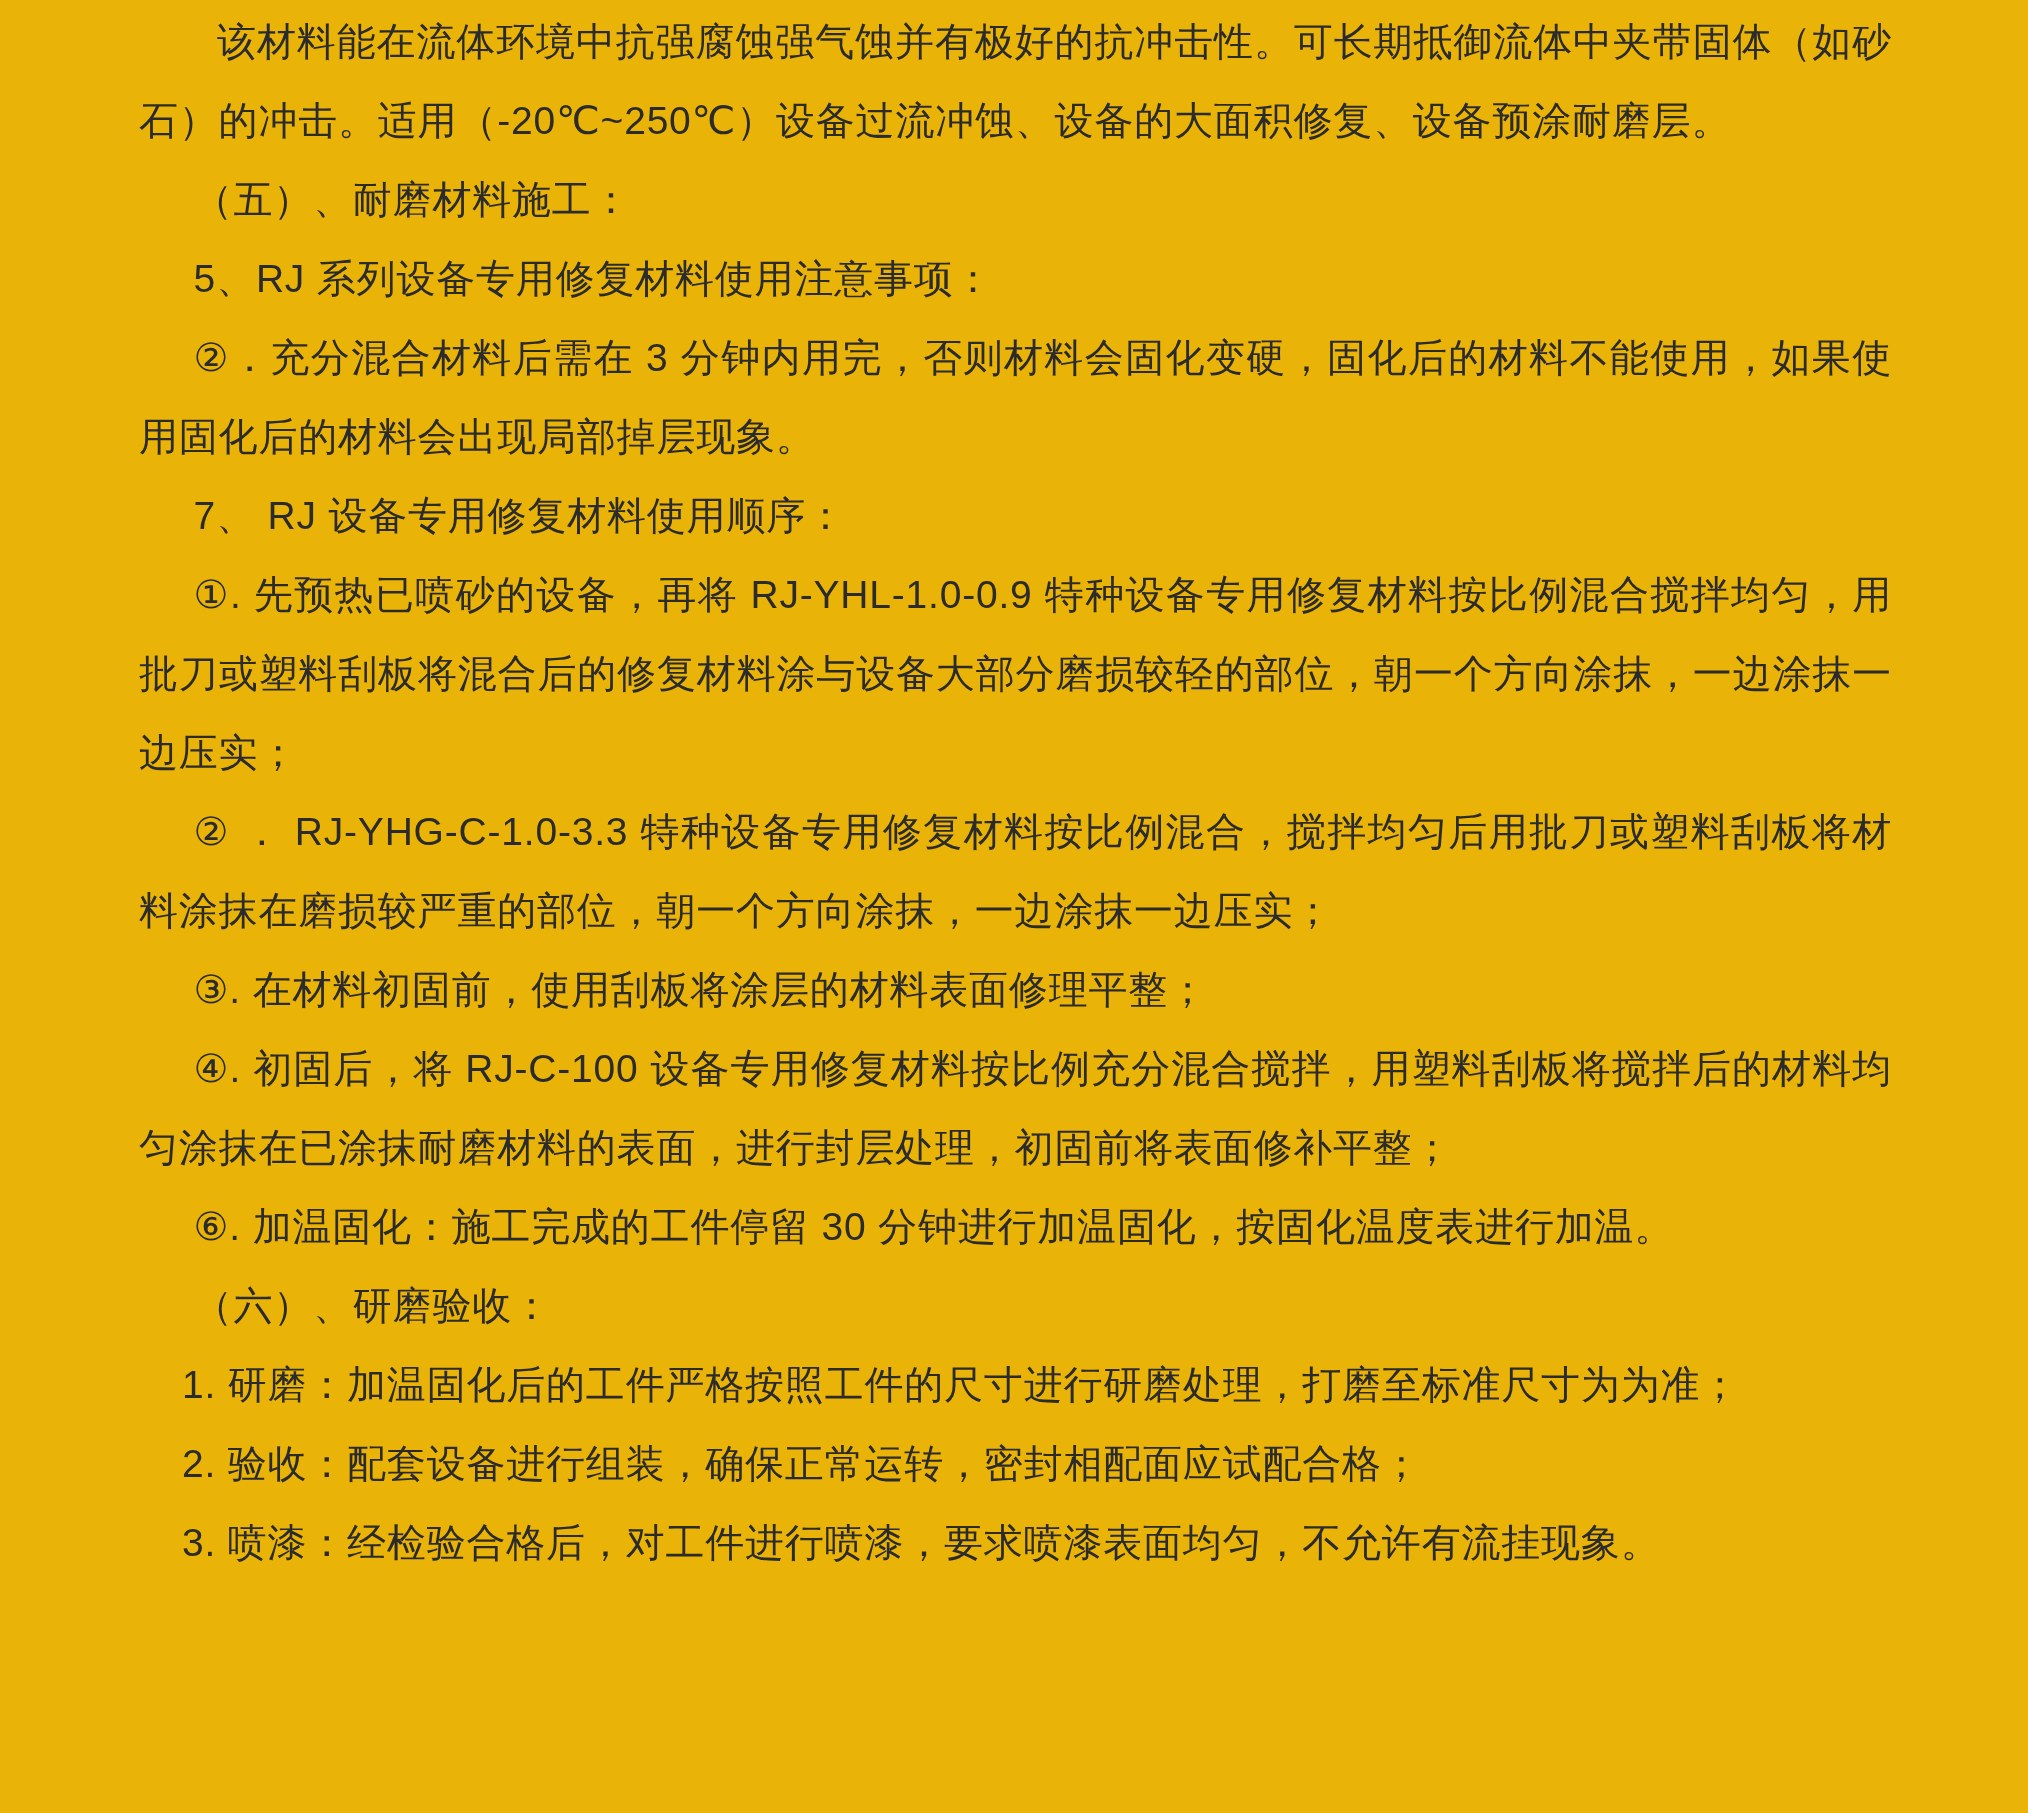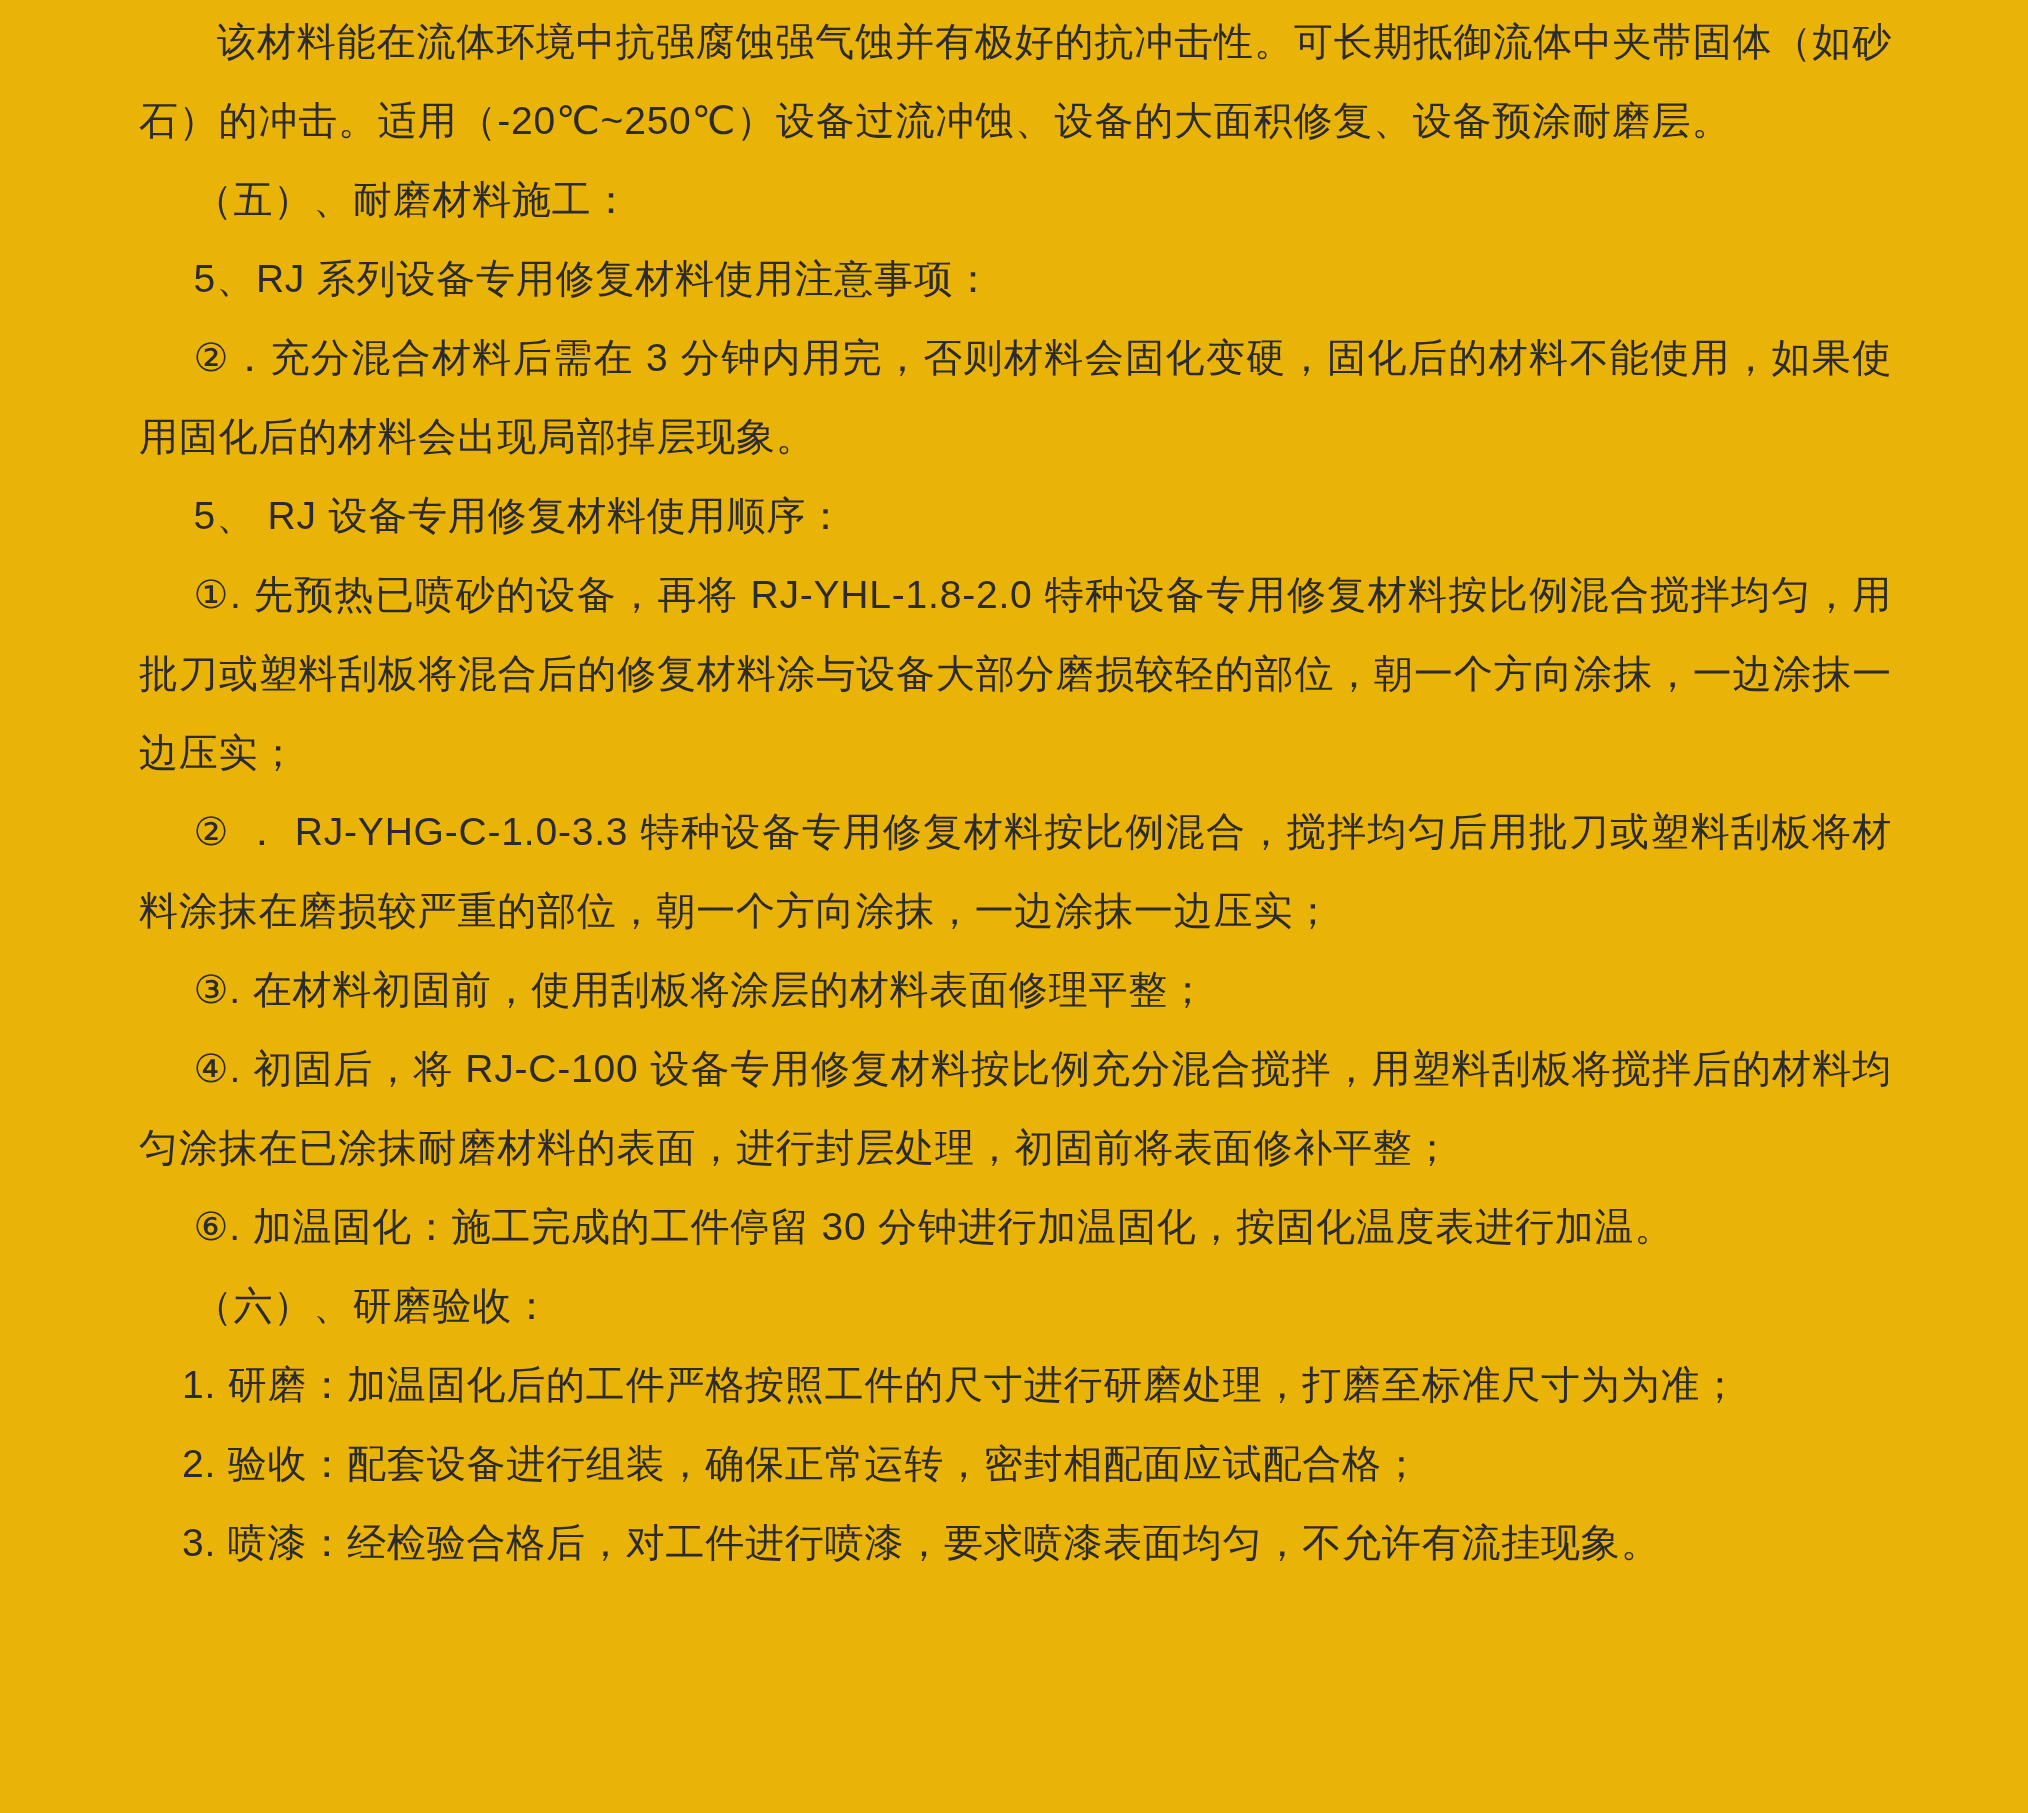--- a/index.html
+++ b/index.html
@@ -38,22 +38,22 @@
 </style>
 </head>
 <body>
 
 <div class="page">
   <div class="doc">
     <p class="p-body">该材料能在流体环境中抗强腐蚀强气蚀并有极好的抗冲击性。可长期抵御流体中夹带固体（如砂石）的冲击。适用（-20℃~250℃）设备过流冲蚀、设备的大面积修复、设备预涂耐磨层。</p>
     <p class="p-item">（五）、耐磨材料施工：</p>
     <p class="p-item">5、RJ 系列设备专用修复材料使用注意事项：</p>
     <p class="p-item">②．充分混合材料后需在 3 分钟内用完，否则材料会固化变硬，固化后的材料不能使用，如果使用固化后的材料会出现局部掉层现象。</p>
-    <p class="p-item">5、 RJ 设备专用修复材料使用顺序：</p>
-    <p class="p-item">①. 先预热已喷砂的设备，再将 RJ-YHL-1.8-2.0 特种设备专用修复材料按比例混合搅拌均匀，用批刀或塑料刮板将混合后的修复材料涂与设备大部分磨损较轻的部位，朝一个方向涂抹，一边涂抹一边压实；</p>
+    <p class="p-item">7、 RJ 设备专用修复材料使用顺序：</p>
+    <p class="p-item">①. 先预热已喷砂的设备，再将 RJ-YHL-1.0-0.9 特种设备专用修复材料按比例混合搅拌均匀，用批刀或塑料刮板将混合后的修复材料涂与设备大部分磨损较轻的部位，朝一个方向涂抹，一边涂抹一边压实；</p>
     <p class="p-item">② ． RJ-YHG-C-1.0-3.3 特种设备专用修复材料按比例混合，搅拌均匀后用批刀或塑料刮板将材料涂抹在磨损较严重的部位，朝一个方向涂抹，一边涂抹一边压实；</p>
     <p class="p-item">③. 在材料初固前，使用刮板将涂层的材料表面修理平整；</p>
     <p class="p-item">④. 初固后，将 RJ-C-100 设备专用修复材料按比例充分混合搅拌，用塑料刮板将搅拌后的材料均匀涂抹在已涂抹耐磨材料的表面，进行封层处理，初固前将表面修补平整；</p>
     <p class="p-item">⑥. 加温固化：施工完成的工件停留 30 分钟进行加温固化，按固化温度表进行加温。</p>
     <p class="p-item">（六）、研磨验收：</p>
     <p class="p-num">1. 研磨：加温固化后的工件严格按照工件的尺寸进行研磨处理，打磨至标准尺寸为为准；</p>
     <p class="p-num">2. 验收：配套设备进行组装，确保正常运转，密封相配面应试配合格；</p>
     <p class="p-num">3. 喷漆：经检验合格后，对工件进行喷漆，要求喷漆表面均匀，不允许有流挂现象。</p>
   </div>
 </div>

